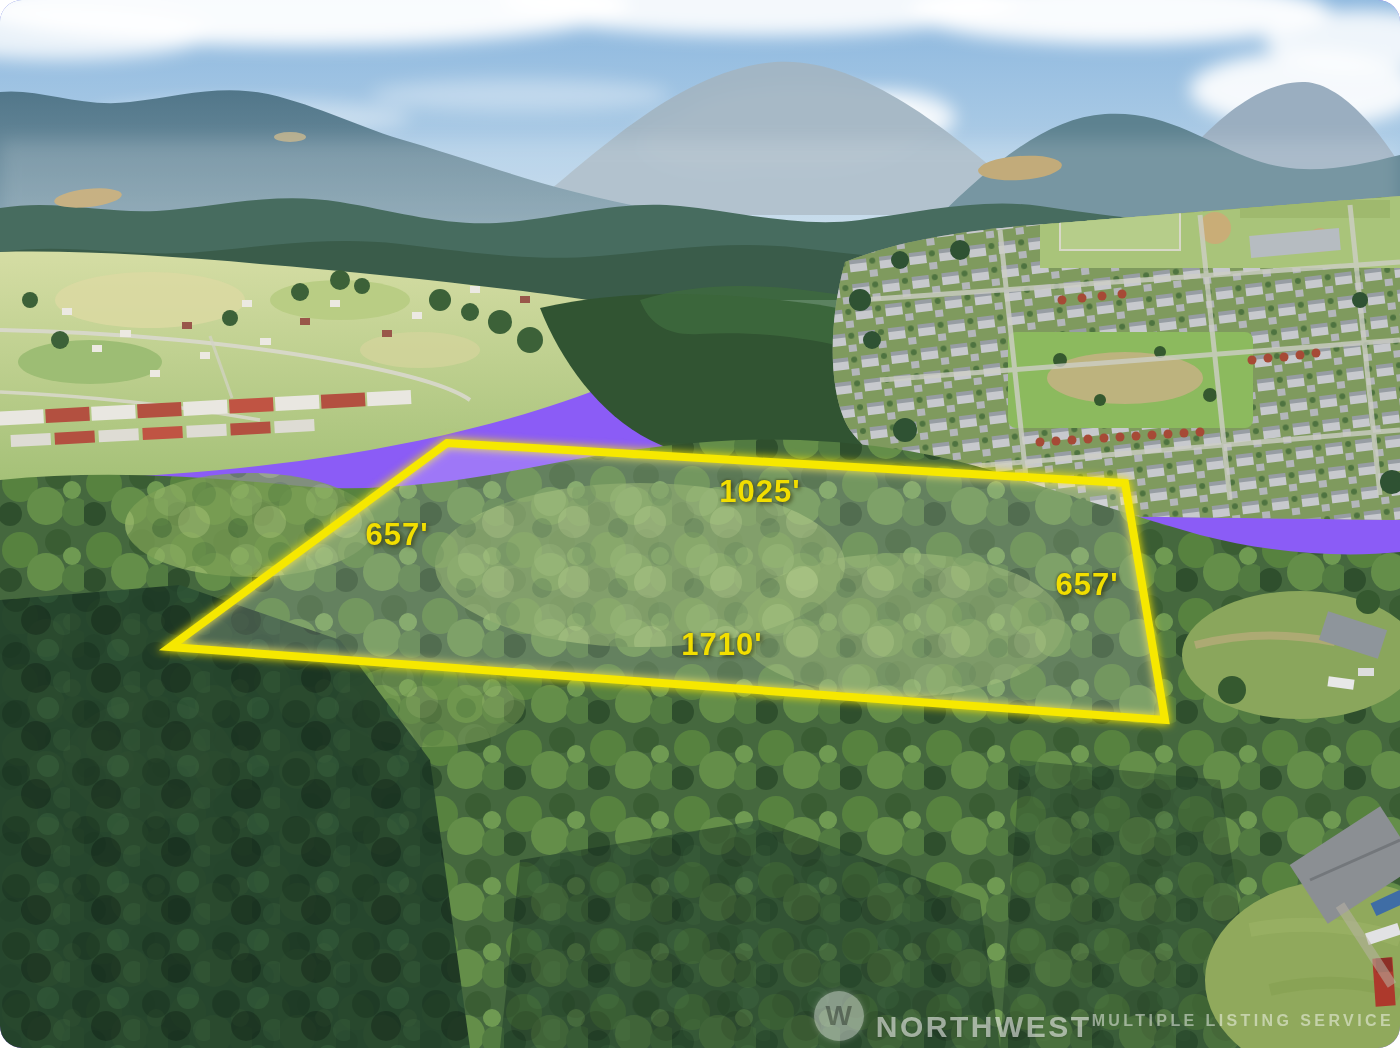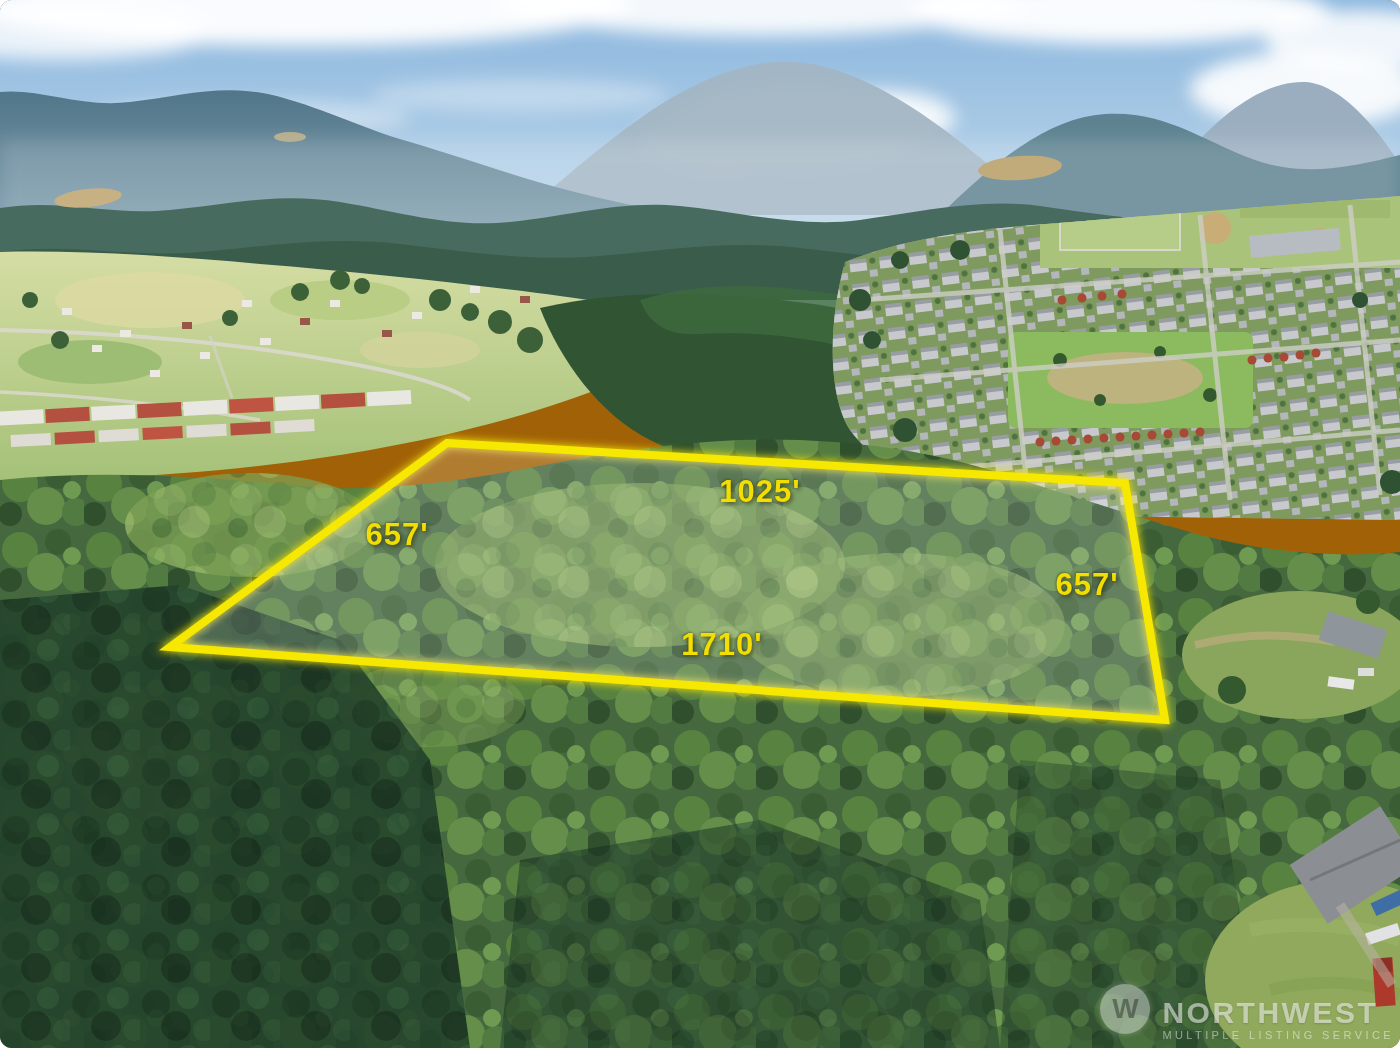--- a/index.html
+++ b/index.html
@@ -1,44 +1,44 @@
 <!DOCTYPE html>
 <html><head>
 <meta charset="utf-8">
 <style>
   html,body{margin:0;padding:0;background:#ffffff;}
   body{width:1400px;height:1048px;font-family:"Liberation Sans",sans-serif;}
-  .scene{position:relative;width:1400px;height:1048px;overflow:hidden;border-radius:12px;background:#a16207;}
+  .scene{position:relative;width:1400px;height:1048px;overflow:hidden;border-radius:22px;background:#8b5cf6;}
   .scene svg{position:absolute;left:0;top:0;}
   
   .dim-label{
     position:absolute;transform:translate(-50%,-50%);
     color:#f2de00;font-weight:bold;font-size:31px;letter-spacing:1px;
     text-shadow:2px 2px 4px rgba(45,45,0,.65), -1px -1px 2px rgba(45,45,0,.35);
     white-space:nowrap;user-select:none;
   }
   
   .watermark{
     position:absolute;right:6px;bottom:6px;display:flex;align-items:center;gap:12px;
     pointer-events:none;
   }
   .wm-logo{
     width:50px;height:50px;border-radius:50%;
     background:rgba(255,255,255,.42);
     display:flex;align-items:center;justify-content:center;
     color:rgba(30,40,30,.45);font-weight:bold;font-size:28px;
     box-shadow:0 0 6px rgba(255,255,255,.25);
   }
-  .wm-text{display:flex;flex-direction:column;align-items:flex-start;line-height:1.05;margin-top:20px;}
+  .wm-text{display:flex;align-items:flex-start;line-height:1.05;margin-top:20px;}
   .wm-brand{
     color:rgba(255,255,255,.55);font-weight:bold;font-size:30px;letter-spacing:2.5px;
     text-shadow:0 1px 2px rgba(0,0,0,.15);
   }
   .wm-sub{
-    color:rgba(255,255,255,.48);font-weight:normal;font-size:11px;letter-spacing:3.4px;margin-top:2px;
+    color:rgba(255,255,255,.48);font-weight:bold;font-size:16px;letter-spacing:3.4px;margin-top:2px;
   }
 </style>
 </head>
 <body>
 
 <div class="scene">
 
   <svg width="1400" height="1048" viewBox="0 0 1400 1048">
     <defs>
       <linearGradient id="skyGrad" x1="0" y1="0" x2="0" y2="1">

